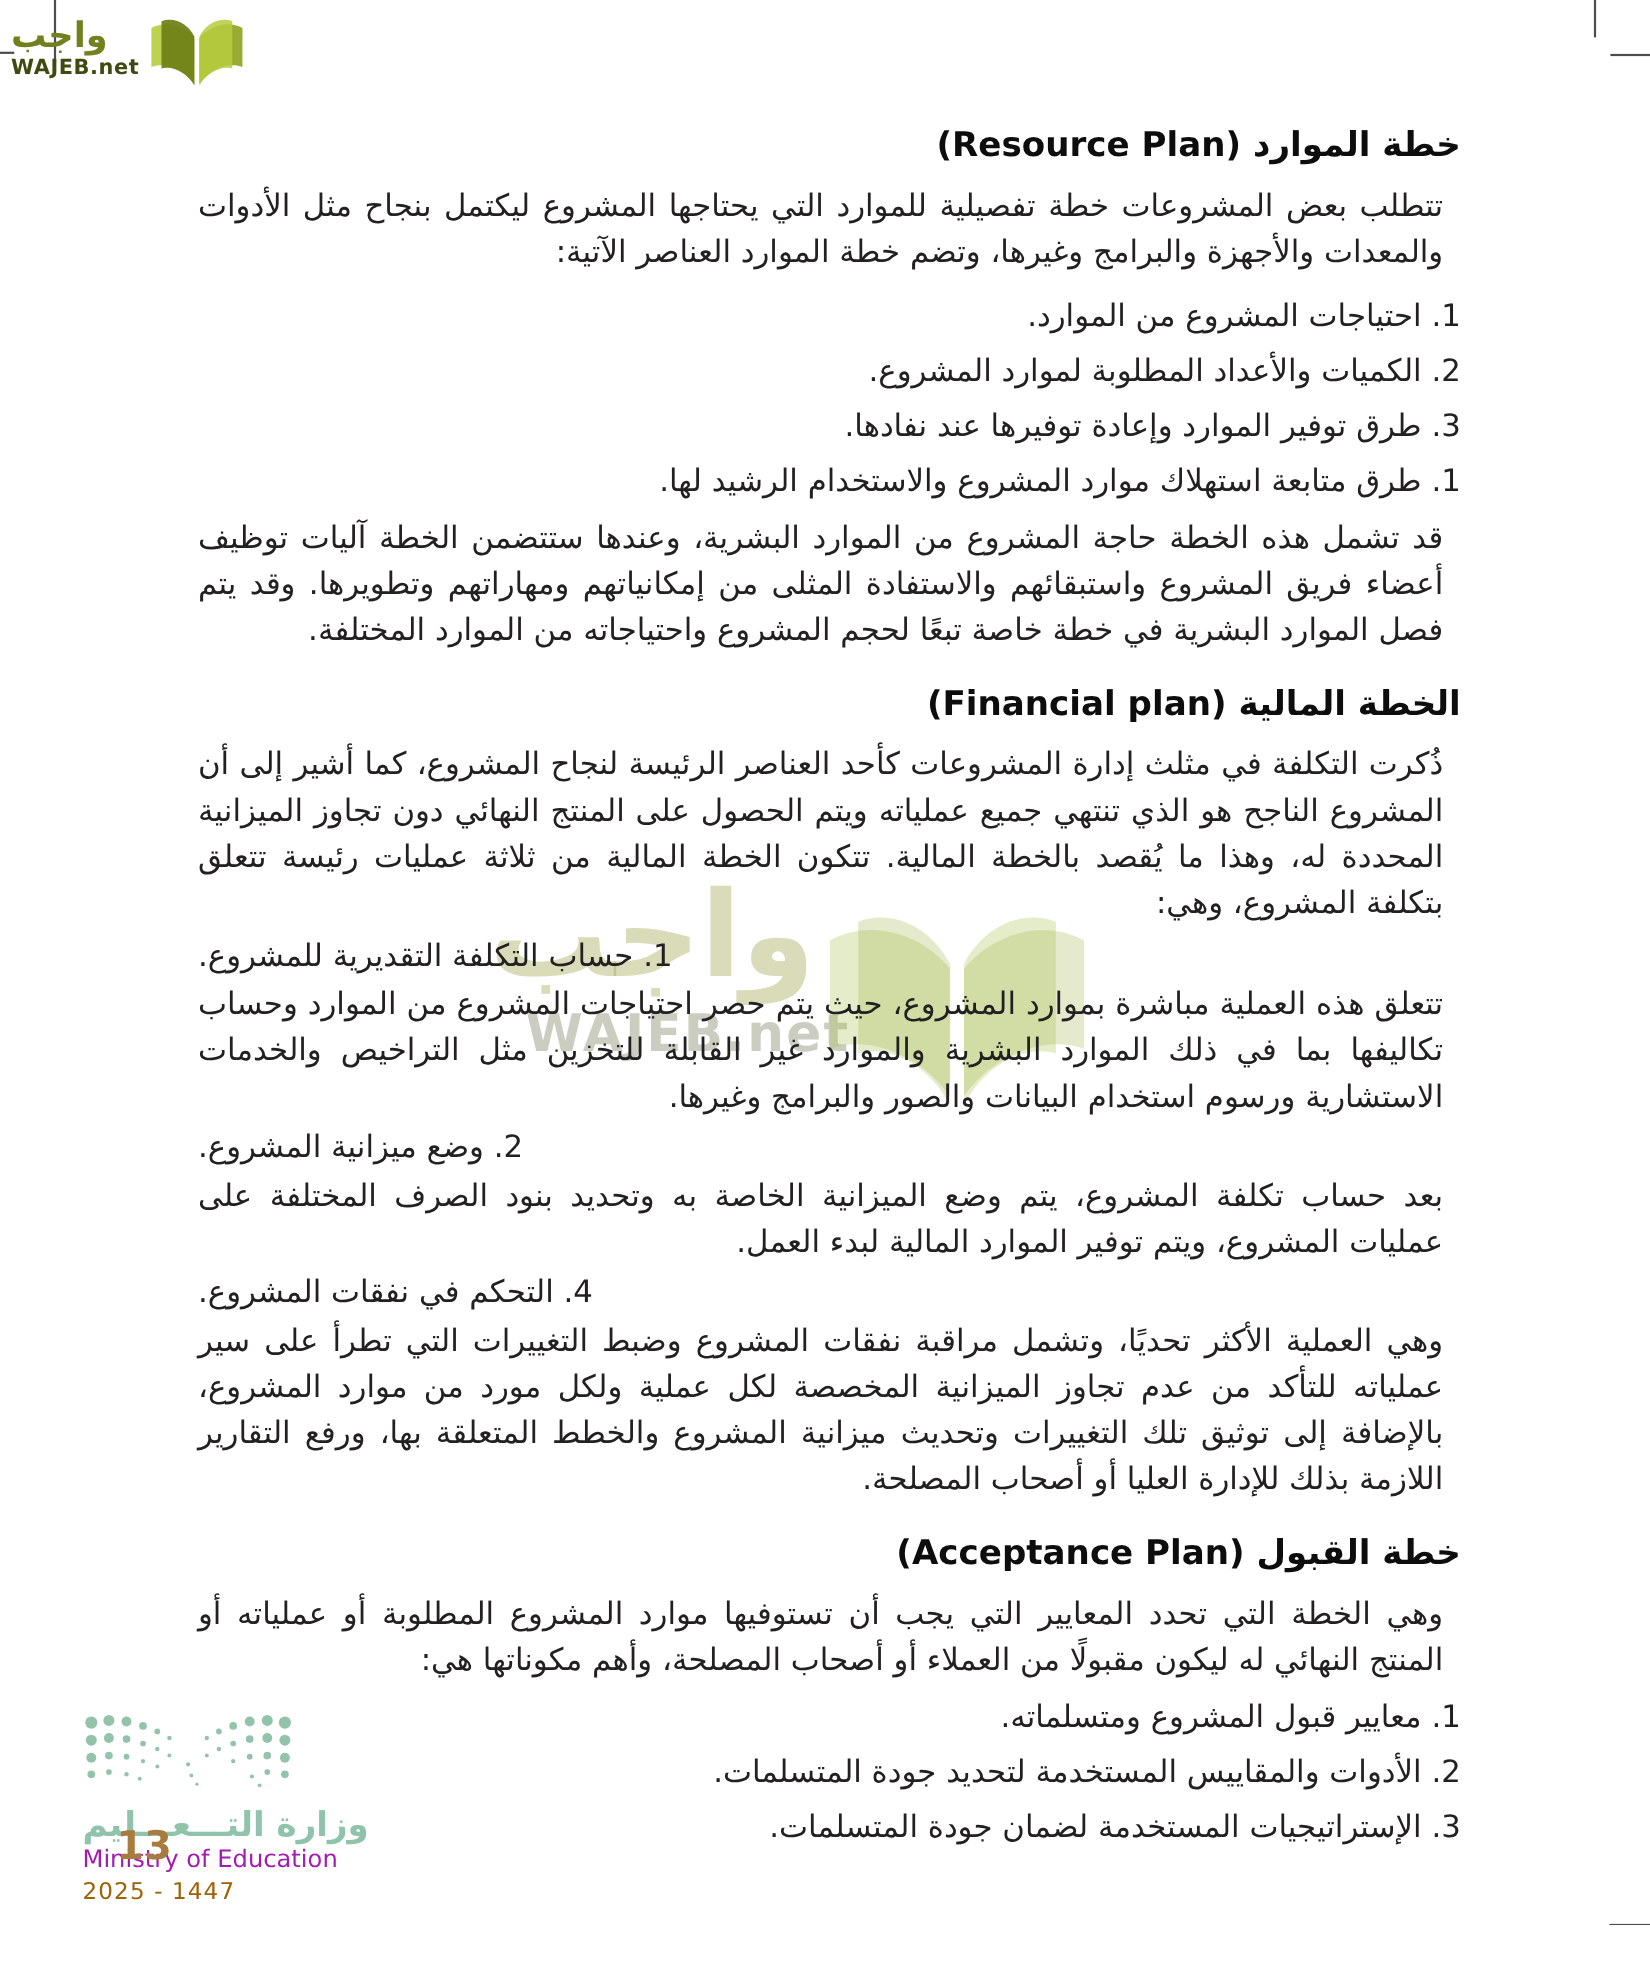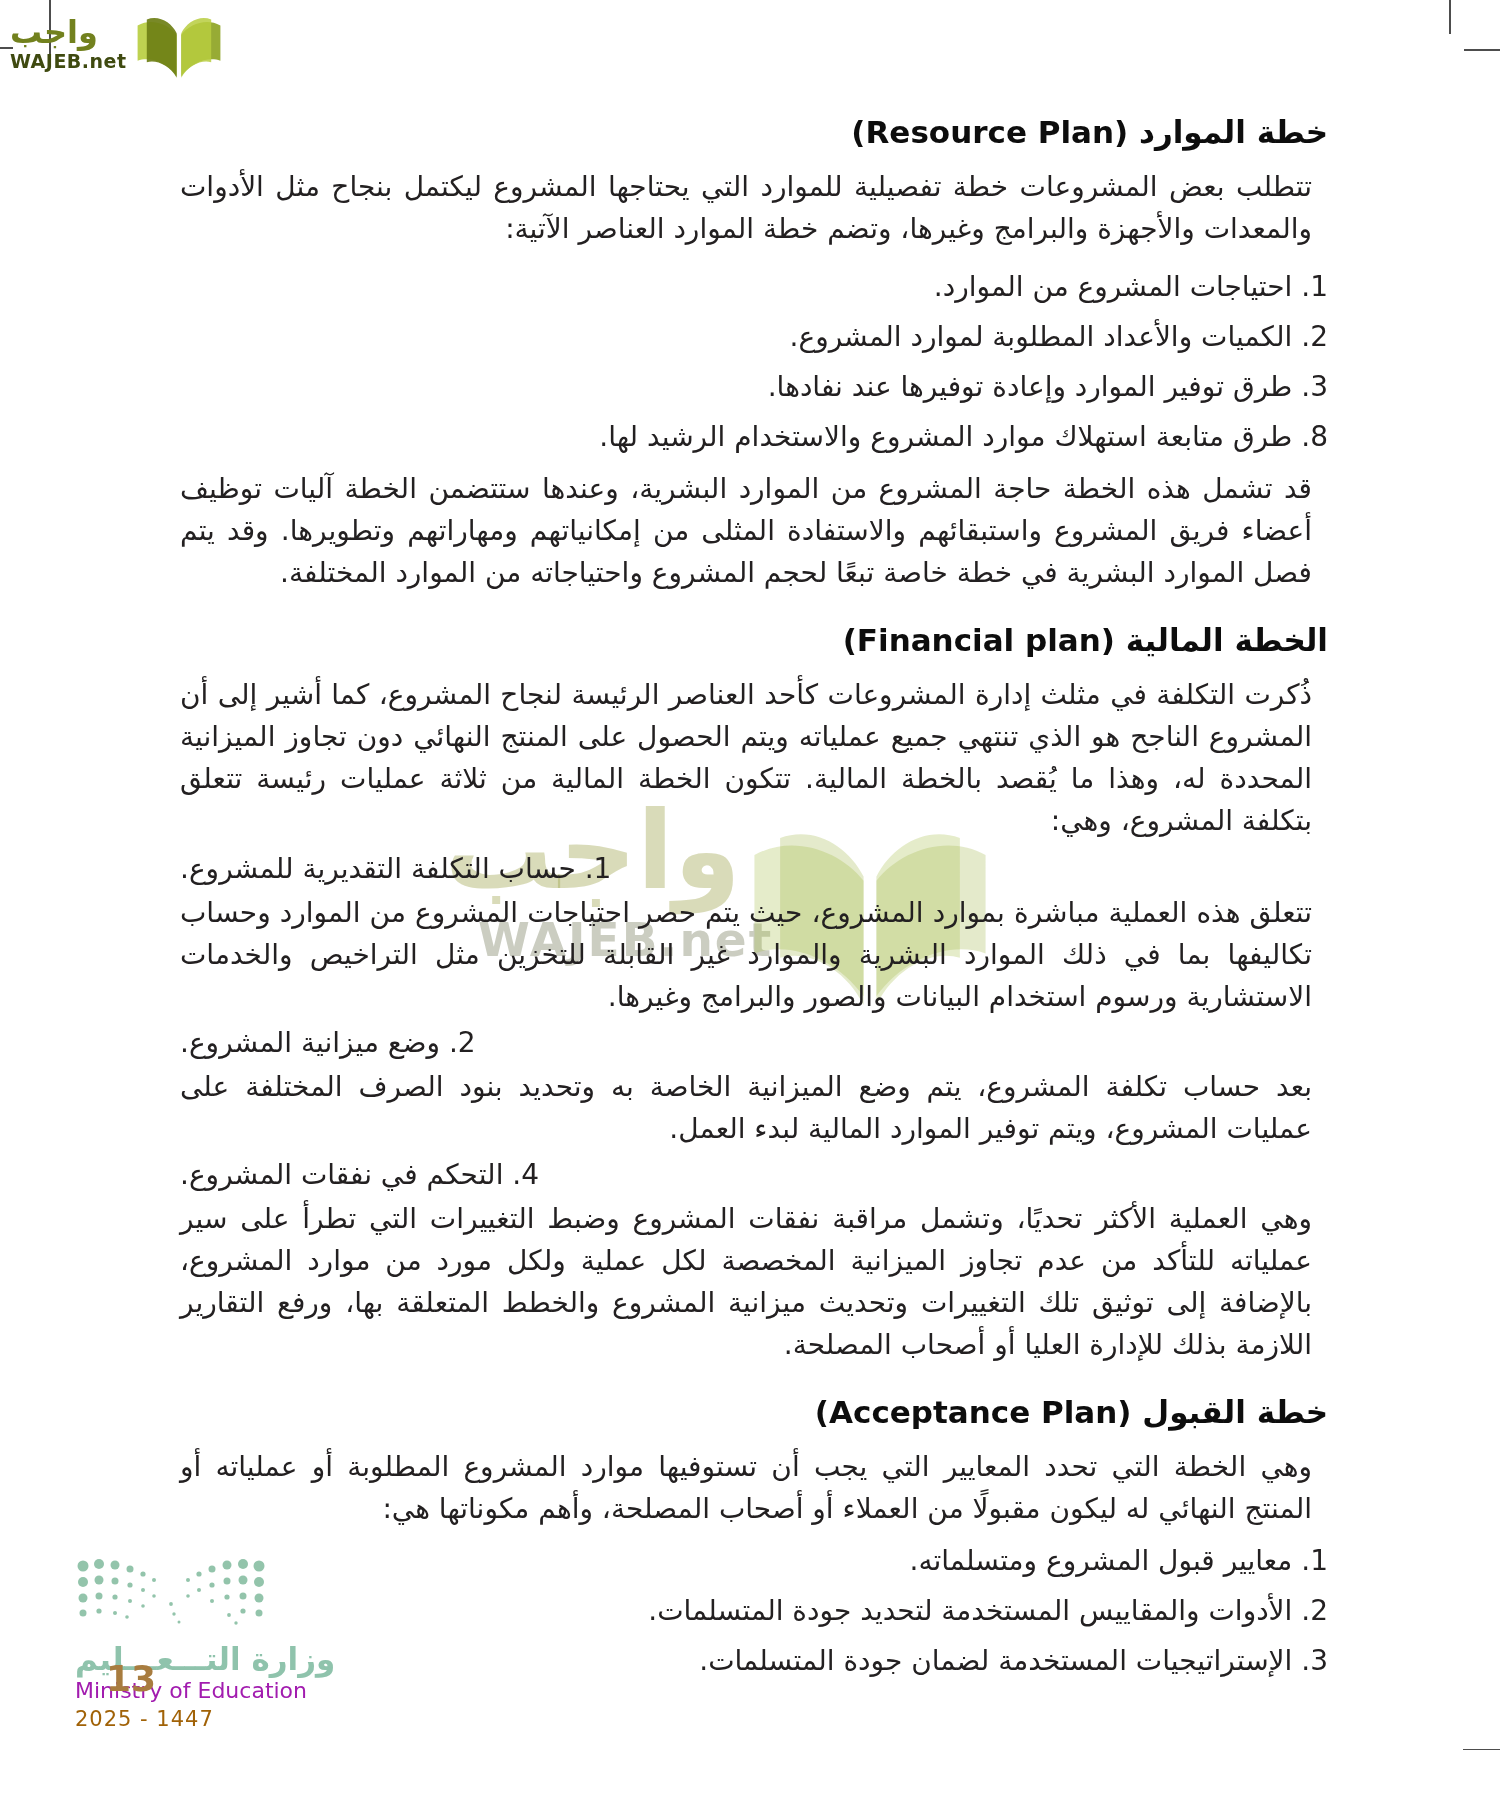--- a/index.html
+++ b/index.html
@@ -89,21 +89,21 @@
   </div>
 
   <div class="content">
 
     <h2>خطة الموارد (Resource Plan)</h2>
     <p>تتطلب بعض المشروعات خطة تفصيلية للموارد التي يحتاجها المشروع ليكتمل بنجاح مثل الأدوات والمعدات والأجهزة والبرامج وغيرها، وتضم خطة الموارد العناصر الآتية:</p>
     <div class="blist">
       <div class="li">1. احتياجات المشروع من الموارد.</div>
       <div class="li">2. الكميات والأعداد المطلوبة لموارد المشروع.</div>
       <div class="li">3. طرق توفير الموارد وإعادة توفيرها عند نفادها.</div>
-      <div class="li">8. طرق متابعة استهلاك موارد المشروع والاستخدام الرشيد لها.</div>
+      <div class="li">1. طرق متابعة استهلاك موارد المشروع والاستخدام الرشيد لها.</div>
     </div>
     <p class="gap-lg">قد تشمل هذه الخطة حاجة المشروع من الموارد البشرية، وعندها ستتضمن الخطة آليات توظيف أعضاء فريق المشروع واستبقائهم والاستفادة المثلى من إمكانياتهم ومهاراتهم وتطويرها. وقد يتم فصل الموارد البشرية في خطة خاصة تبعًا لحجم المشروع واحتياجاته من الموارد المختلفة.</p>
 
     <h2>الخطة المالية (Financial plan)</h2>
     <p style="margin-bottom:6px">ذُكرت التكلفة في مثلث إدارة المشروعات كأحد العناصر الرئيسة لنجاح المشروع، كما أشير إلى أن المشروع الناجح هو الذي تنتهي جميع عملياته ويتم الحصول على المنتج النهائي دون تجاوز الميزانية المحددة له، وهذا ما يُقصد بالخطة المالية. تتكون الخطة المالية من ثلاثة عمليات رئيسة تتعلق بتكلفة المشروع، وهي:</p>
     <div class="step-label">1. حساب التكلفة التقديرية للمشروع.</div>
     <p style="margin-bottom:4px">تتعلق هذه العملية مباشرة بموارد المشروع، حيث يتم حصر احتياجات المشروع من الموارد وحساب تكاليفها بما في ذلك الموارد البشرية والموارد غير القابلة للتخزين مثل التراخيص والخدمات الاستشارية ورسوم استخدام البيانات والصور والبرامج وغيرها.</p>
     <div class="step-label">2. وضع ميزانية المشروع.</div>
     <p style="margin-bottom:4px">بعد حساب تكلفة المشروع، يتم وضع الميزانية الخاصة به وتحديد بنود الصرف المختلفة على عمليات المشروع، ويتم توفير الموارد المالية لبدء العمل.</p>
     <div class="step-label">4. التحكم في نفقات المشروع.</div>

